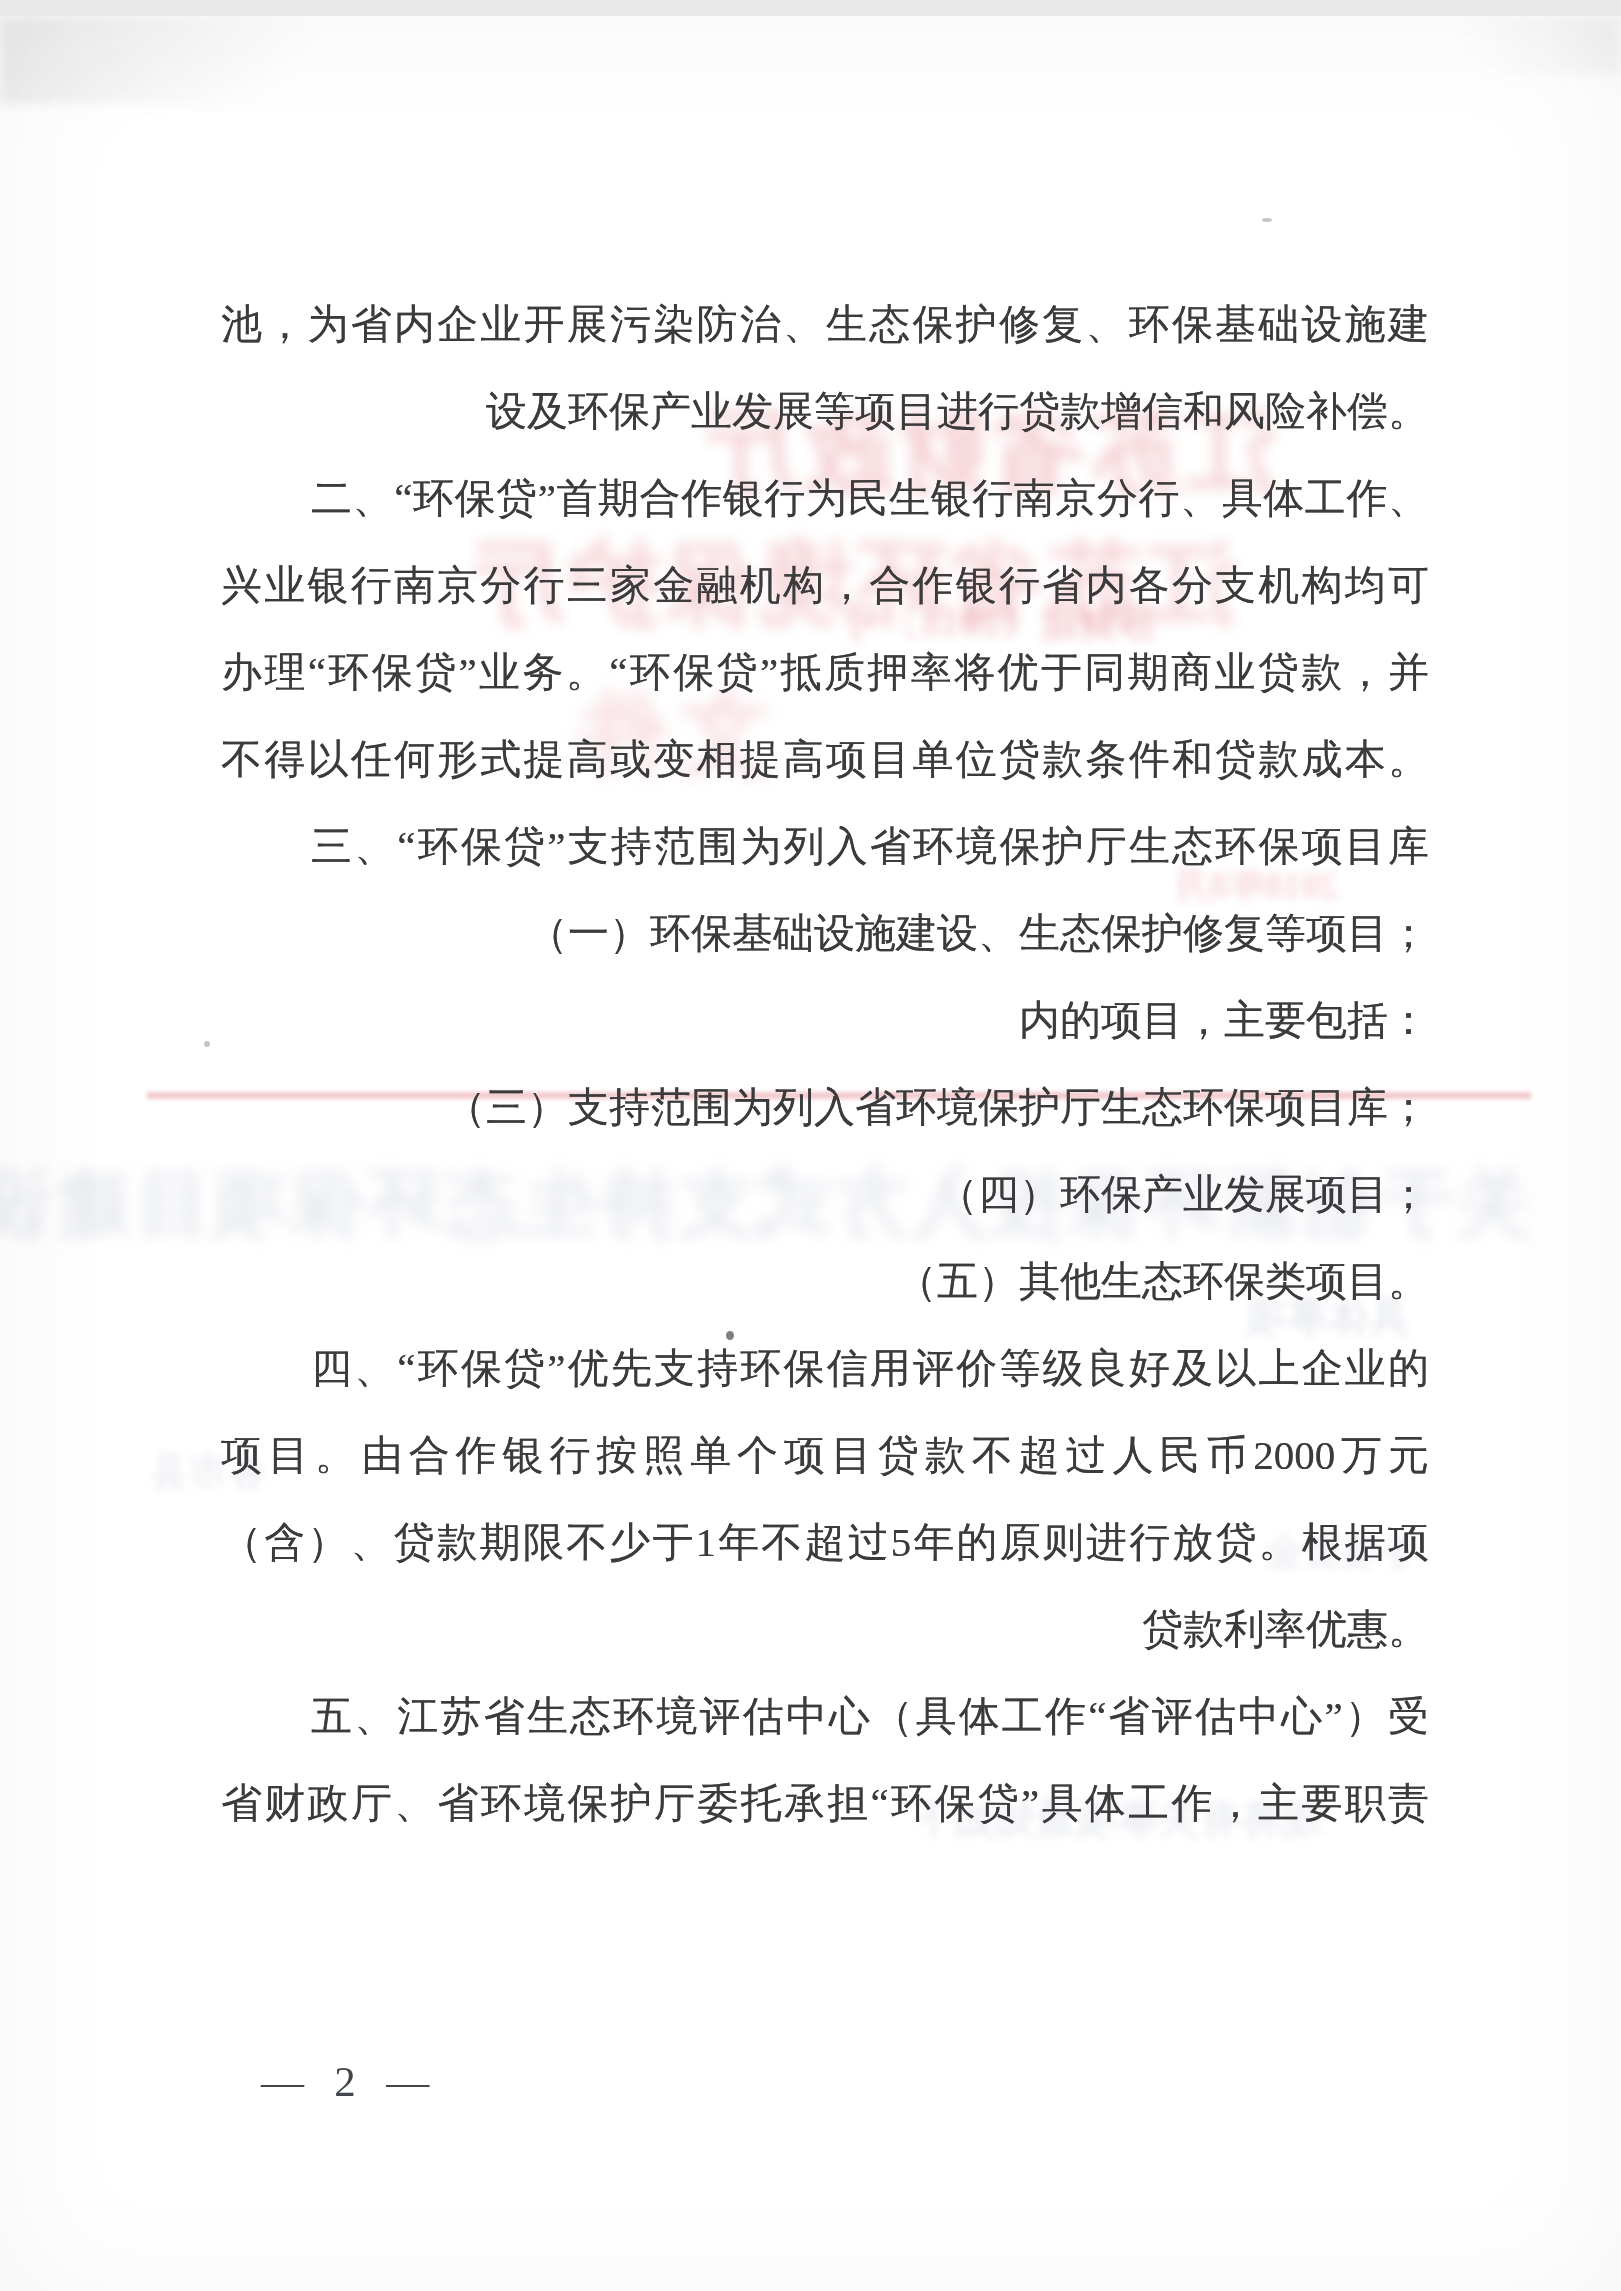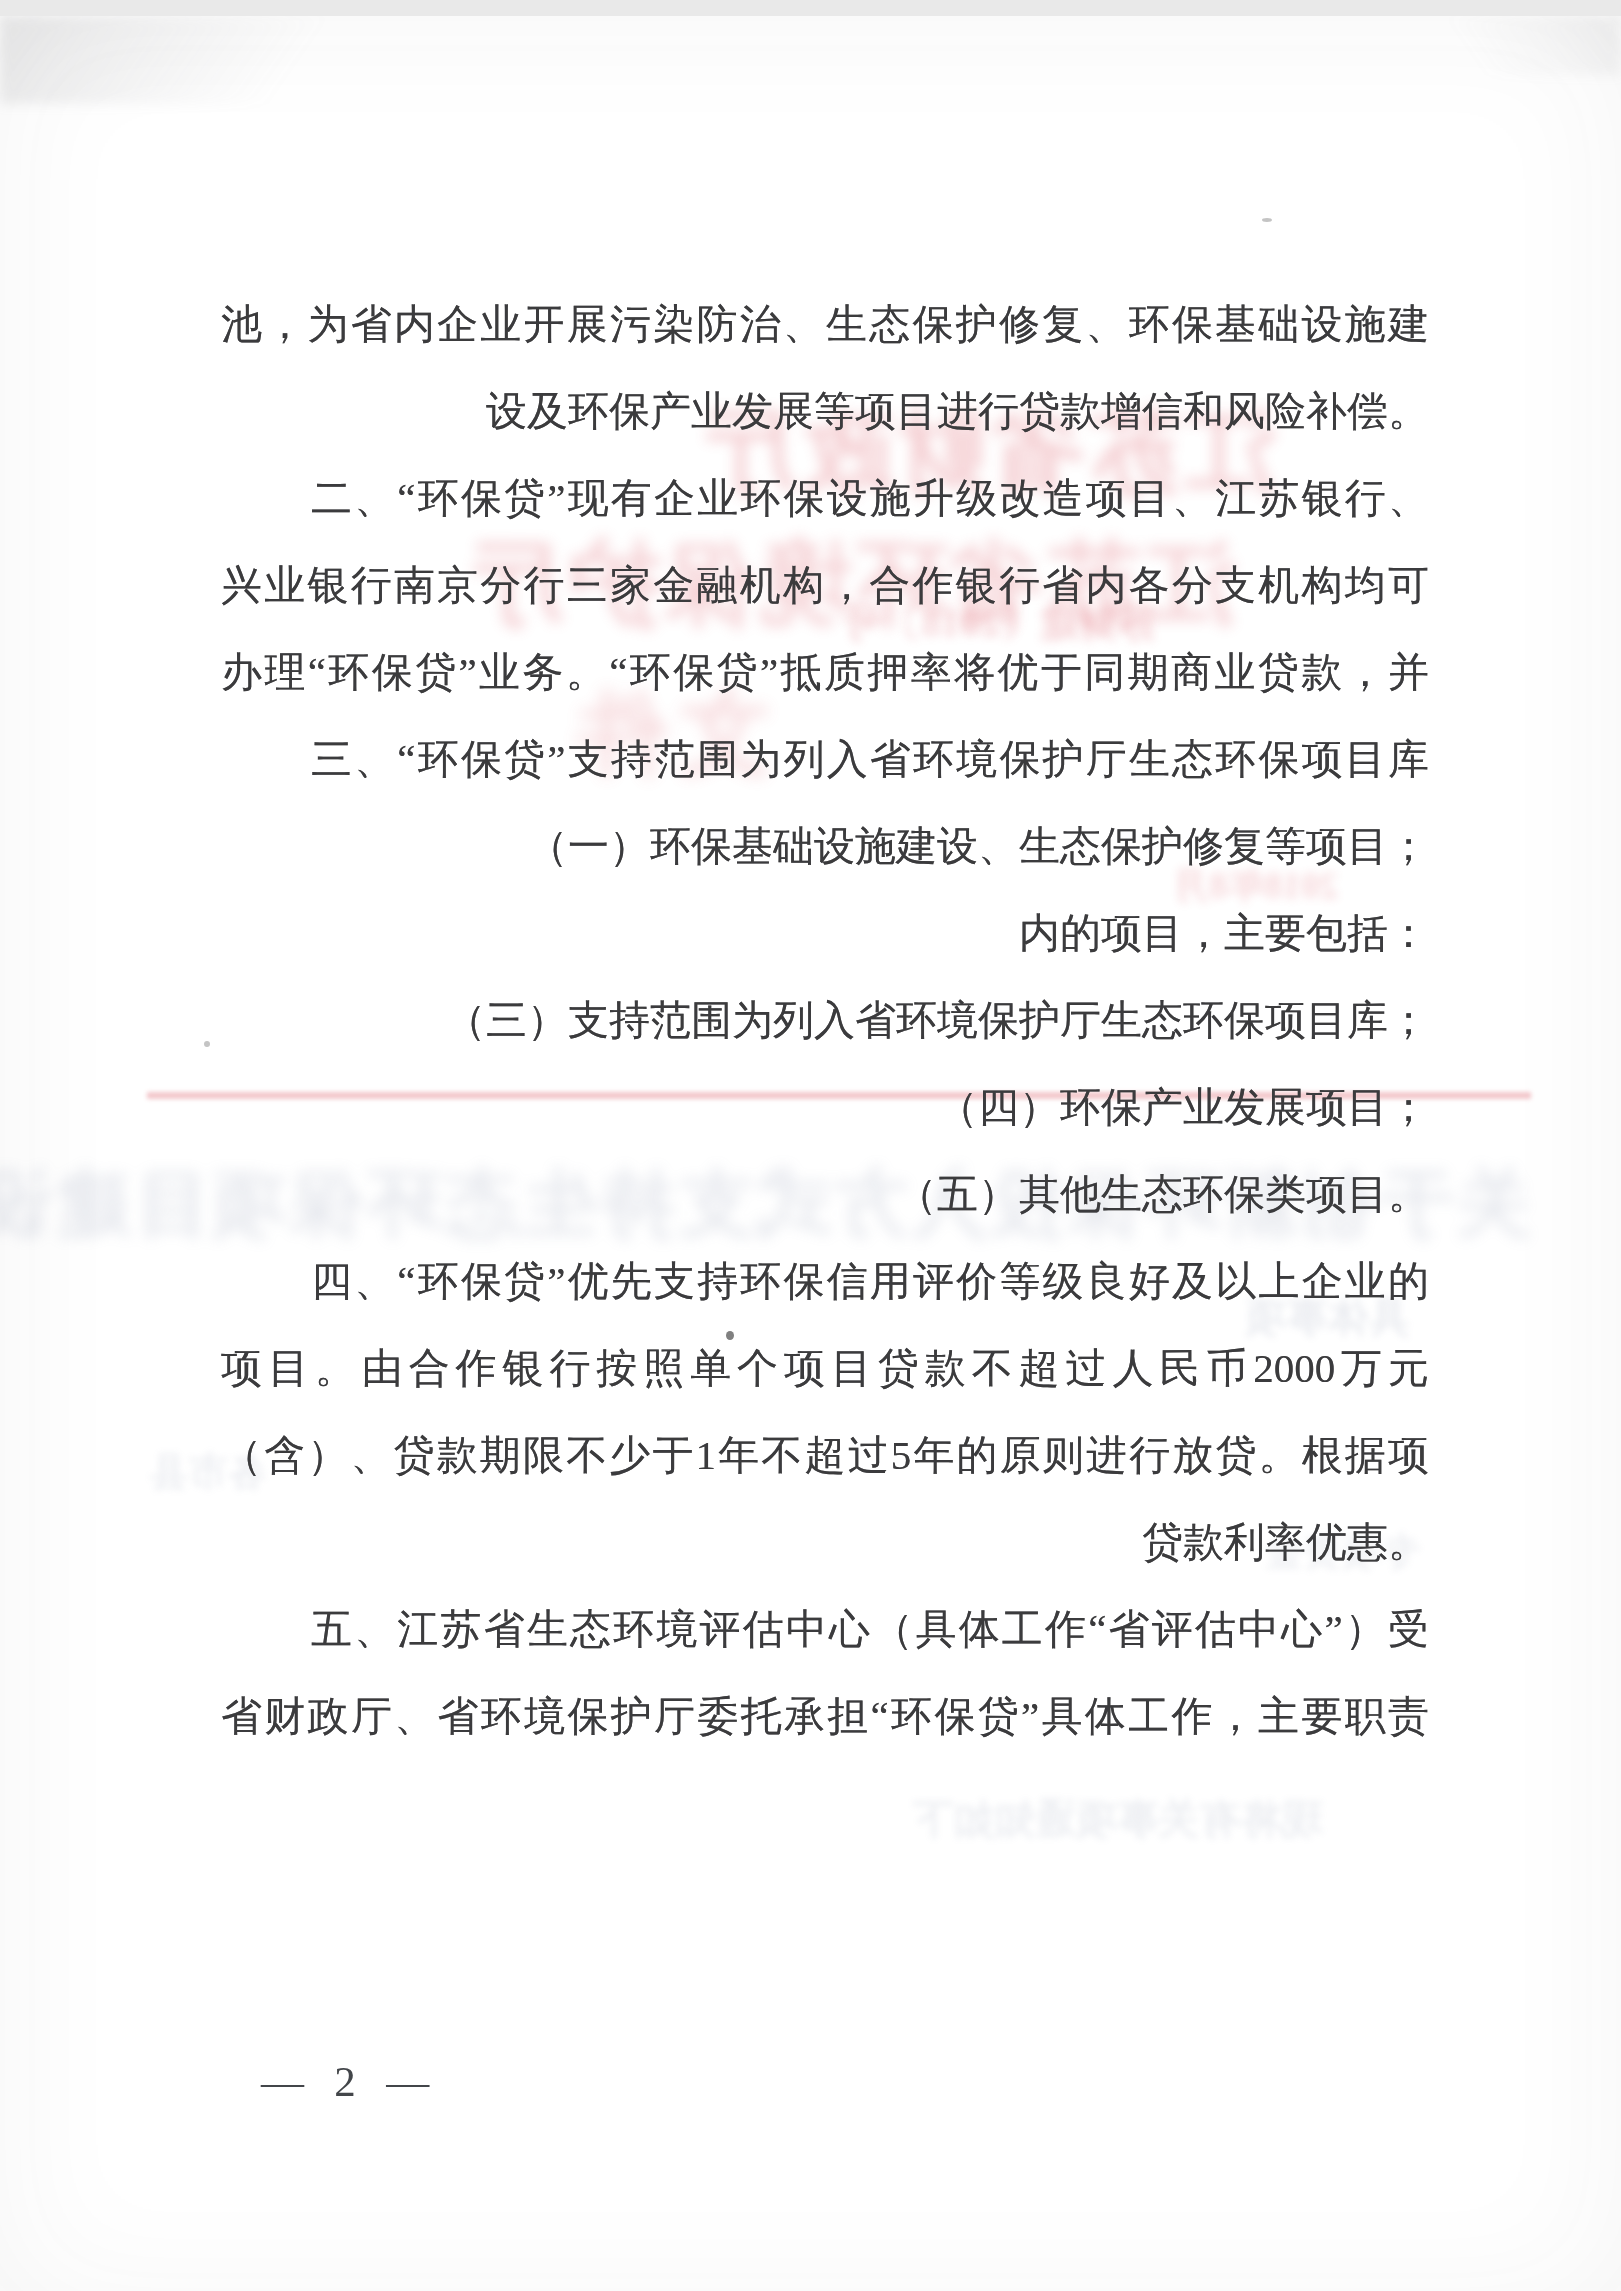--- a/index.html
+++ b/index.html
@@ -99,23 +99,24 @@
     <div class="wm wm-gray wm-spot4">专项资金</div>
   </div>
 
   <div class="speck speck1"></div>
   <div class="speck speck2"></div>
   <div class="speck speck3"></div>
 
   <div class="text-block" id="text-block">
       <div class="line fill">池，为省内企业开展污染防治、生态保护修复、环保基础设施建</div>
       <div class="line">设及环保产业发展等项目进行贷款增信和风险补偿。</div>
-      <div class="line indent fill">二、“环保贷”现有企业环保设施升级改造项目、江苏银行、</div>
+      <div class="line indent fill">二、“环保贷”首期合作银行为民生银行南京分行、具体工作、</div>
       <div class="line fill">兴业银行南京分行三家金融机构，合作银行省内各分支机构均可</div>
       <div class="line fill">办理“环保贷”业务。“环保贷”抵质押率将优于同期商业贷款，并</div>
+      <div class="line fill">不得以任何形式提高或变相提高项目单位贷款条件和贷款成本。</div>
       <div class="line indent fill">三、“环保贷”支持范围为列入省环境保护厅生态环保项目库</div>
       <div class="line indent">（一）环保基础设施建设、生态保护修复等项目；</div>
       <div class="line">内的项目，主要包括：</div>
       <div class="line indent">（三）支持范围为列入省环境保护厅生态环保项目库；</div>
       <div class="line indent">（四）环保产业发展项目；</div>
       <div class="line indent">（五）其他生态环保类项目。</div>
       <div class="line indent fill">四、“环保贷”优先支持环保信用评价等级良好及以上企业的</div>
       <div class="line fill">项目。由合作银行按照单个项目贷款不超过人民币2000万元</div>
       <div class="line fill">（含）、贷款期限不少于1年不超过5年的原则进行放贷。根据项</div>
       <div class="line">贷款利率优惠。</div>

